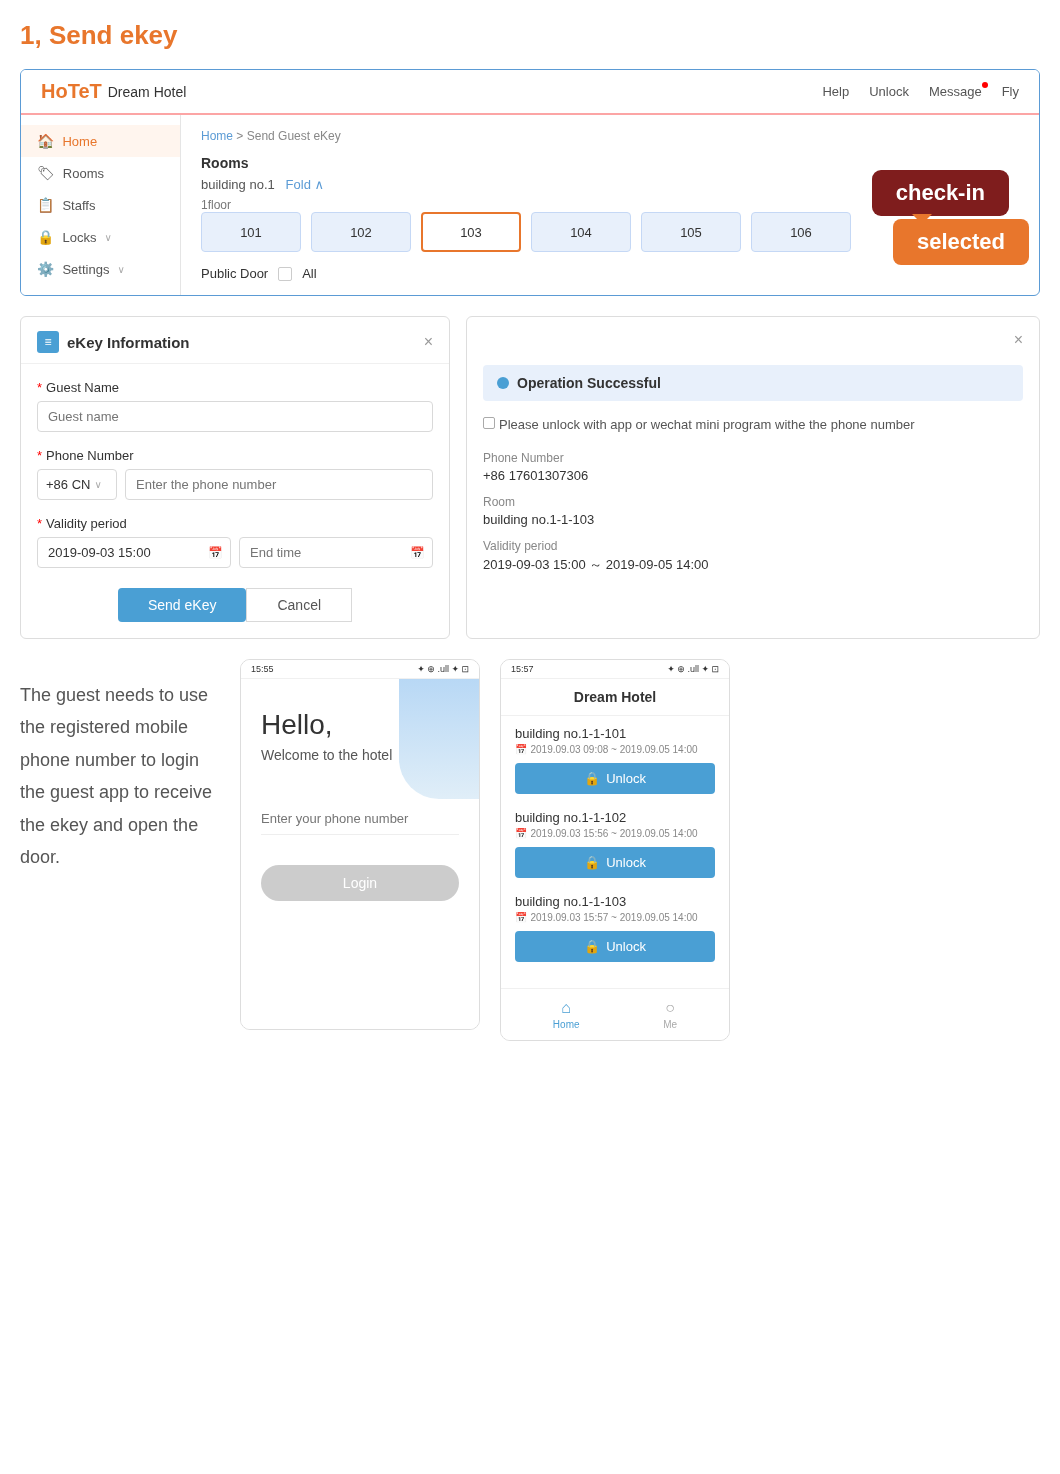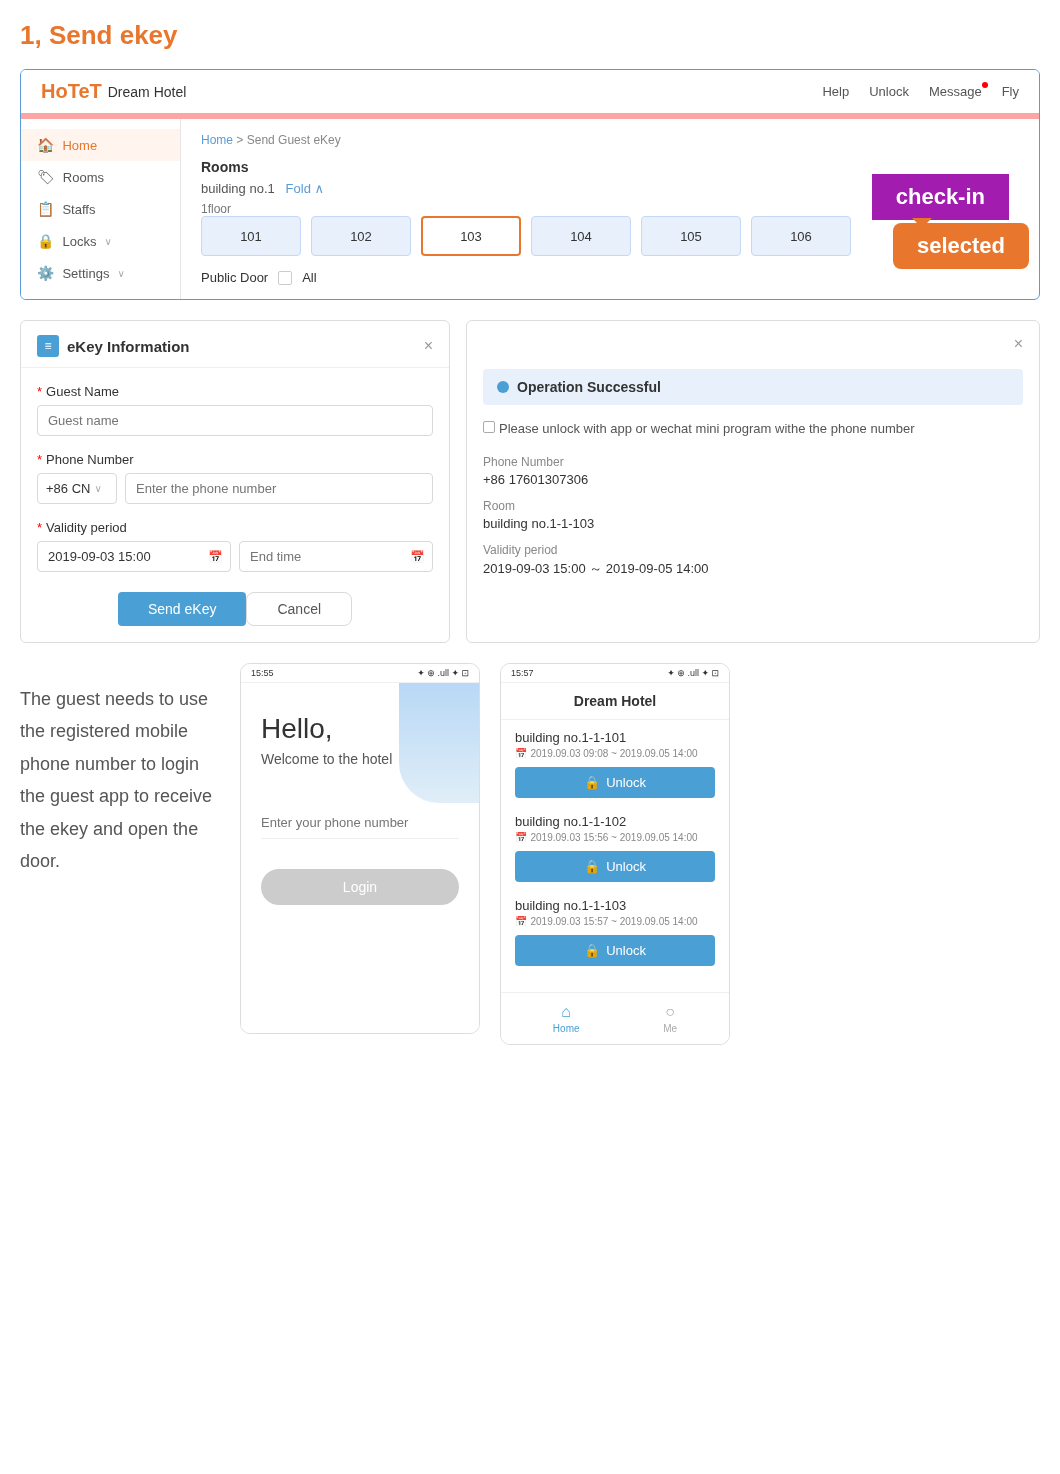--- a/index.html
+++ b/index.html
@@ -3,21 +3,21 @@
   <meta charset="utf-8">
   <style>
     * { box-sizing: border-box; margin: 0; padding: 0; }
     body { font-family: -apple-system, BlinkMacSystemFont, 'Segoe UI', Arial, sans-serif; background: #fff; padding: 20px; width: 1060px; }
 
     
     .page-title { color: #e8762c; font-size: 26px; font-weight: bold; margin-bottom: 18px; }
 
     
     .hotel-ui-wrapper { border: 1.5px solid #5b9bd5; border-radius: 6px; padding: 0; margin-bottom: 20px; overflow: hidden; }
-    .hotel-header { background: #fff; border-bottom: 6px solid #fca5a5; padding: 10px 20px; display: flex; align-items: center; justify-content: space-between; }
+    .hotel-header { background: #fff; border-bottom: 2px solid #fca5a5; padding: 10px 20px; display: flex; align-items: center; justify-content: space-between; }
     .hotel-logo { display: flex; align-items: center; gap: 6px; }
     .logo-icon { color: #e8762c; font-size: 20px; font-weight: bold; }
     .hotel-name { color: #333; font-size: 14px; }
     .hotel-nav-links { display: flex; gap: 20px; font-size: 13px; color: #555; }
     .hotel-nav-links span { cursor: pointer; }
     .message-dot { position: relative; }
     .dot { width: 6px; height: 6px; background: red; border-radius: 50%; position: absolute; top: -2px; right: -6px; }
 
     .hotel-body { display: flex; }
     .hotel-sidebar { width: 160px; background: #fff; border-right: 1px solid #e5e5e5; padding: 10px 0; }
@@ -29,21 +29,21 @@
     .breadcrumb { font-size: 12px; color: #888; margin-bottom: 12px; }
     .breadcrumb a { color: #5b9bd5; text-decoration: none; }
     .section-label { font-size: 14px; font-weight: bold; color: #333; margin-bottom: 6px; }
     .building-header { font-size: 13px; color: #555; margin-bottom: 6px; }
     .floor-label { font-size: 12px; color: #777; }
     .rooms-grid { display: flex; gap: 10px; flex-wrap: wrap; margin-bottom: 14px; }
     .room-cell { width: 100px; height: 40px; background: #e8f0fb; border: 1px solid #c5d8f5; border-radius: 4px; display: flex; align-items: center; justify-content: center; font-size: 13px; color: #333; cursor: pointer; }
     .room-cell.selected { border: 2px solid #e8762c; background: #fff; }
     .public-door-row { display: flex; align-items: center; gap: 10px; font-size: 13px; color: #333; }
     .checkbox { width: 14px; height: 14px; border: 1px solid #ccc; border-radius: 2px; display: inline-block; }
-    .callout-box { background: #a21caf; color: #fff; font-size: 22px; font-weight: bold; padding: 10px 24px; border-radius: 0; position: relative; }
+    .callout-box { background: #7f1d1d; color: #fff; font-size: 22px; font-weight: bold; padding: 10px 24px; border-radius: 9px; position: relative; }
     .callout-box::after { content: ''; position: absolute; bottom: -18px; left: 40px; border: 10px solid transparent; border-top-color: #e8762c; }
     .callout-selected-box { background: #e8762c; color: #fff; font-size: 22px; font-weight: bold; padding: 10px 24px; border-radius: 8px; }
 
     
     .panels-row { display: flex; gap: 16px; margin-bottom: 20px; }
 
     
     .ekey-panel { border: 1.5px solid #ddd; border-radius: 6px; width: 430px; padding: 0; }
     .panel-header { display: flex; align-items: center; justify-content: space-between; padding: 14px 16px 10px; border-bottom: 1px solid #f0f0f0; }
     .panel-title { display: flex; align-items: center; gap: 8px; font-size: 15px; font-weight: bold; color: #333; }
@@ -56,21 +56,21 @@
     .form-input { width: 100%; border: 1px solid #d9d9d9; border-radius: 4px; padding: 7px 10px; font-size: 13px; color: #bbb; outline: none; }
     .phone-row { display: flex; gap: 8px; }
     .phone-prefix { border: 1px solid #d9d9d9; border-radius: 4px; padding: 7px 8px; font-size: 13px; color: #333; display: flex; align-items: center; gap: 4px; min-width: 80px; }
     .date-row { display: flex; gap: 8px; }
     .date-input-wrap { flex: 1; position: relative; }
     .date-input { width: 100%; border: 1px solid #d9d9d9; border-radius: 4px; padding: 7px 30px 7px 10px; font-size: 13px; color: #333; }
     .date-icon { position: absolute; right: 8px; top: 50%; transform: translateY(-50%); color: #aaa; font-size: 12px; }
     .date-input.placeholder { color: #bbb; }
     .btn-row { display: flex; justify-content: center; margin-top: 20px; }
     .btn-primary { background: #4a9fd4; color: #fff; border: none; border-radius: 4px; padding: 8px 30px; font-size: 14px; cursor: pointer; }
-    .btn-default { background: #fff; color: #555; border: 1px solid #d9d9d9; border-radius: 8px; padding: 8px 30px; font-size: 14px; cursor: pointer; }
+    .btn-default { background: #fff; color: #555; border: 1px solid #d9d9d9; border-radius: 0; padding: 8px 30px; font-size: 14px; cursor: pointer; }
 
     
     .success-panel { border: 1.5px solid #ddd; border-radius: 6px; flex: 1; padding: 0; }
     .success-body { padding: 16px; }
     .op-success-bar { background: #e8f0fb; border-radius: 4px; padding: 10px 14px; display: flex; align-items: center; gap: 8px; margin-bottom: 14px; }
     .op-dot { width: 12px; height: 12px; background: #4a9fd4; border-radius: 50%; }
     .op-text { font-size: 14px; color: #333; font-weight: bold; }
     .info-notice { font-size: 13px; color: #555; margin-bottom: 16px; line-height: 1.5; display: flex; align-items: flex-start; gap: 4px; }
     .small-checkbox { width: 12px; height: 12px; border: 1px solid #aaa; border-radius: 2px; display: inline-block; flex-shrink: 0; margin-top: 2px; }
     .info-row { margin-bottom: 12px; }

